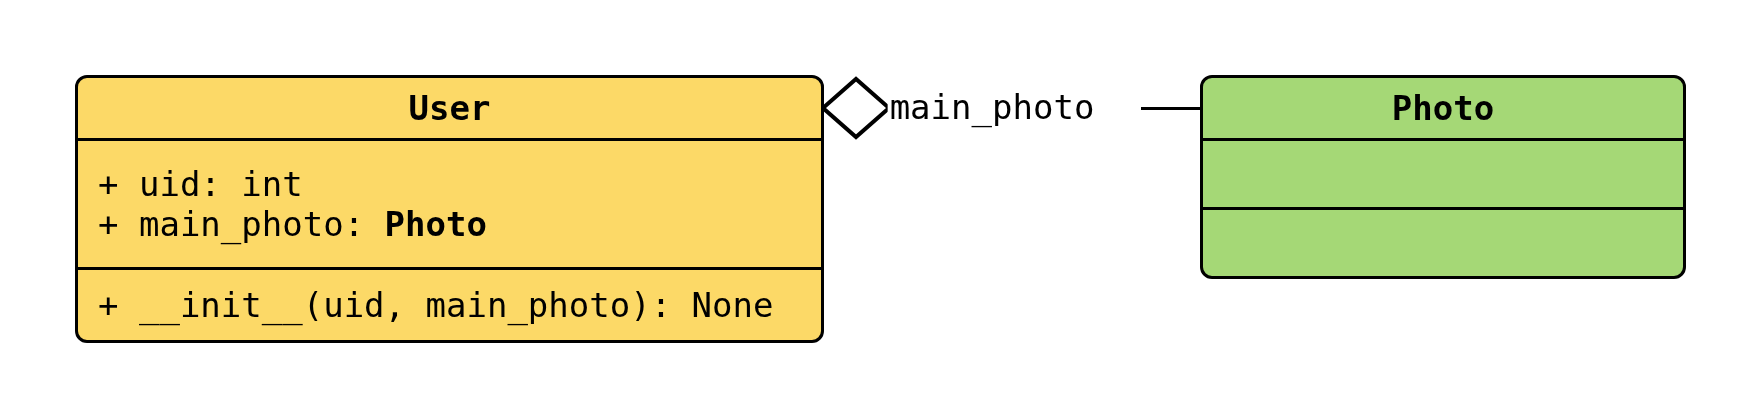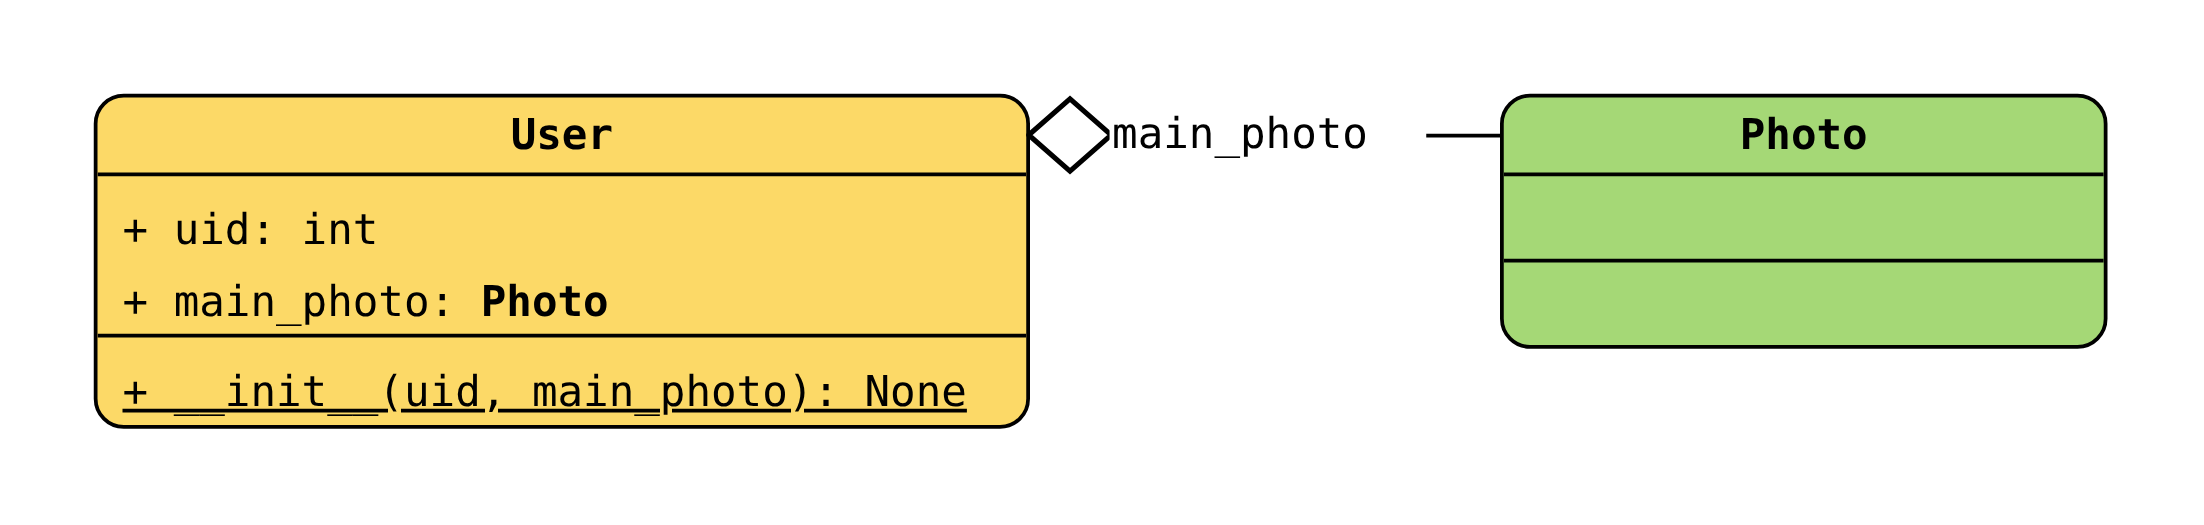--- a/index.html
+++ b/index.html
@@ -8,21 +8,21 @@
     width: 1763px;
     height: 420px;
     background: #ffffff;
     font-family: "DejaVu Sans Mono", "Liberation Mono", monospace;
     color: #000000;
     overflow: hidden;
   }
   .class-box {
     position: absolute;
     border: 3px solid #000000;
-    border-radius: 24px;
+    border-radius: 12px;
     box-sizing: border-box;
     display: flex;
     flex-direction: column;
     overflow: hidden;
   }
   .user-box  { left: 75px;   top: 75px; width: 749px; height: 268px; background: #FCD967; }
   .photo-box { left: 1200px; top: 75px; width: 486px; height: 204px; background: #A5D876; }
   .title-compartment {
     flex: 0 0 60px;
     display: flex;
@@ -42,26 +42,25 @@
     line-height: 40px;
     white-space: pre;
   }
   .methods-user {
     flex: 1 1 auto;
     display: flex;
     align-items: center;
     padding-left: 20px;
     font-size: 34px;
     white-space: pre;
-    text-decoration: underline;
   }
   .attrs-photo { flex: 0 0 69px; }
   .methods-photo { flex: 1 1 auto; }
   .bold { font-weight: bold; }
-  .member-line { display: block; margin-top: 18px; }
+  .member-line { display: block; }
   .edge-seg {
     position: absolute;
     top: 107px;
     height: 3px;
     background: #000000;
   }
   .edge-seg-1 { left: 889px; width: 42px; }
   .edge-seg-2 { left: 1141px; width: 60px; }
   .edge-label {
     position: absolute;

